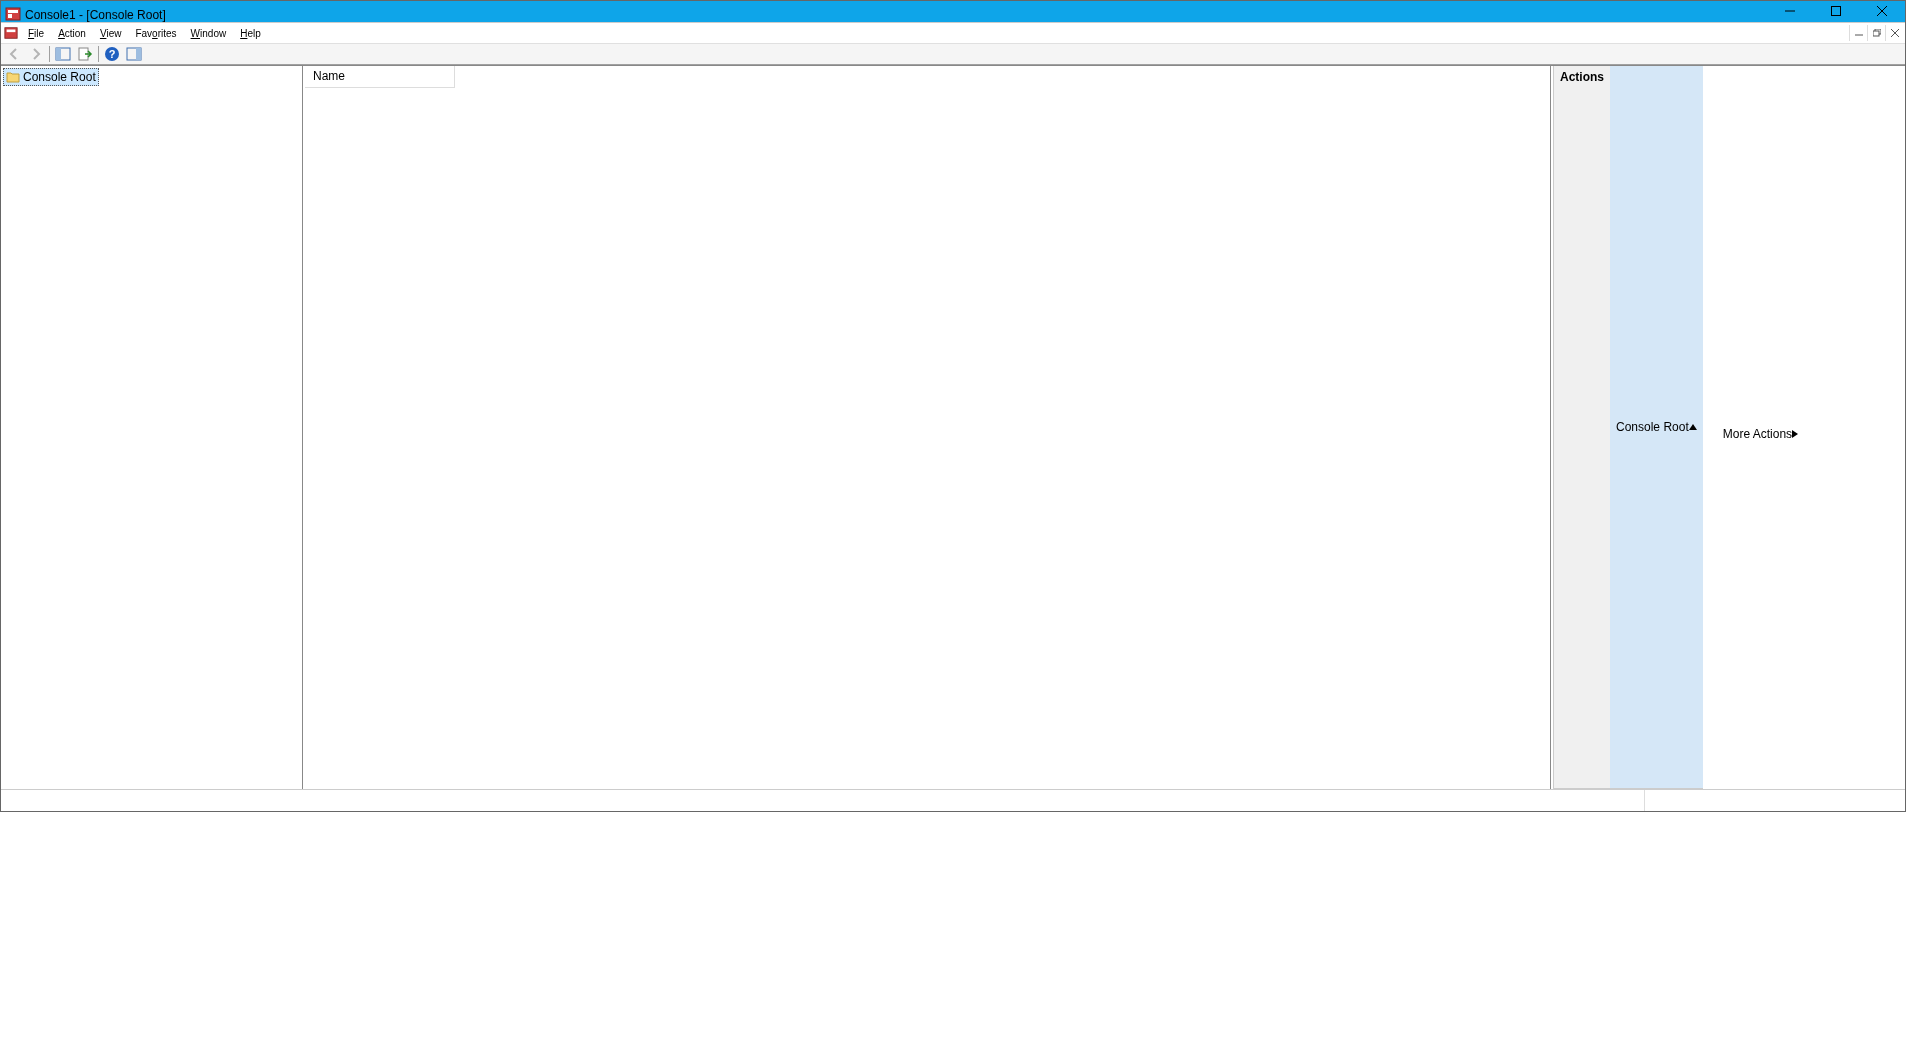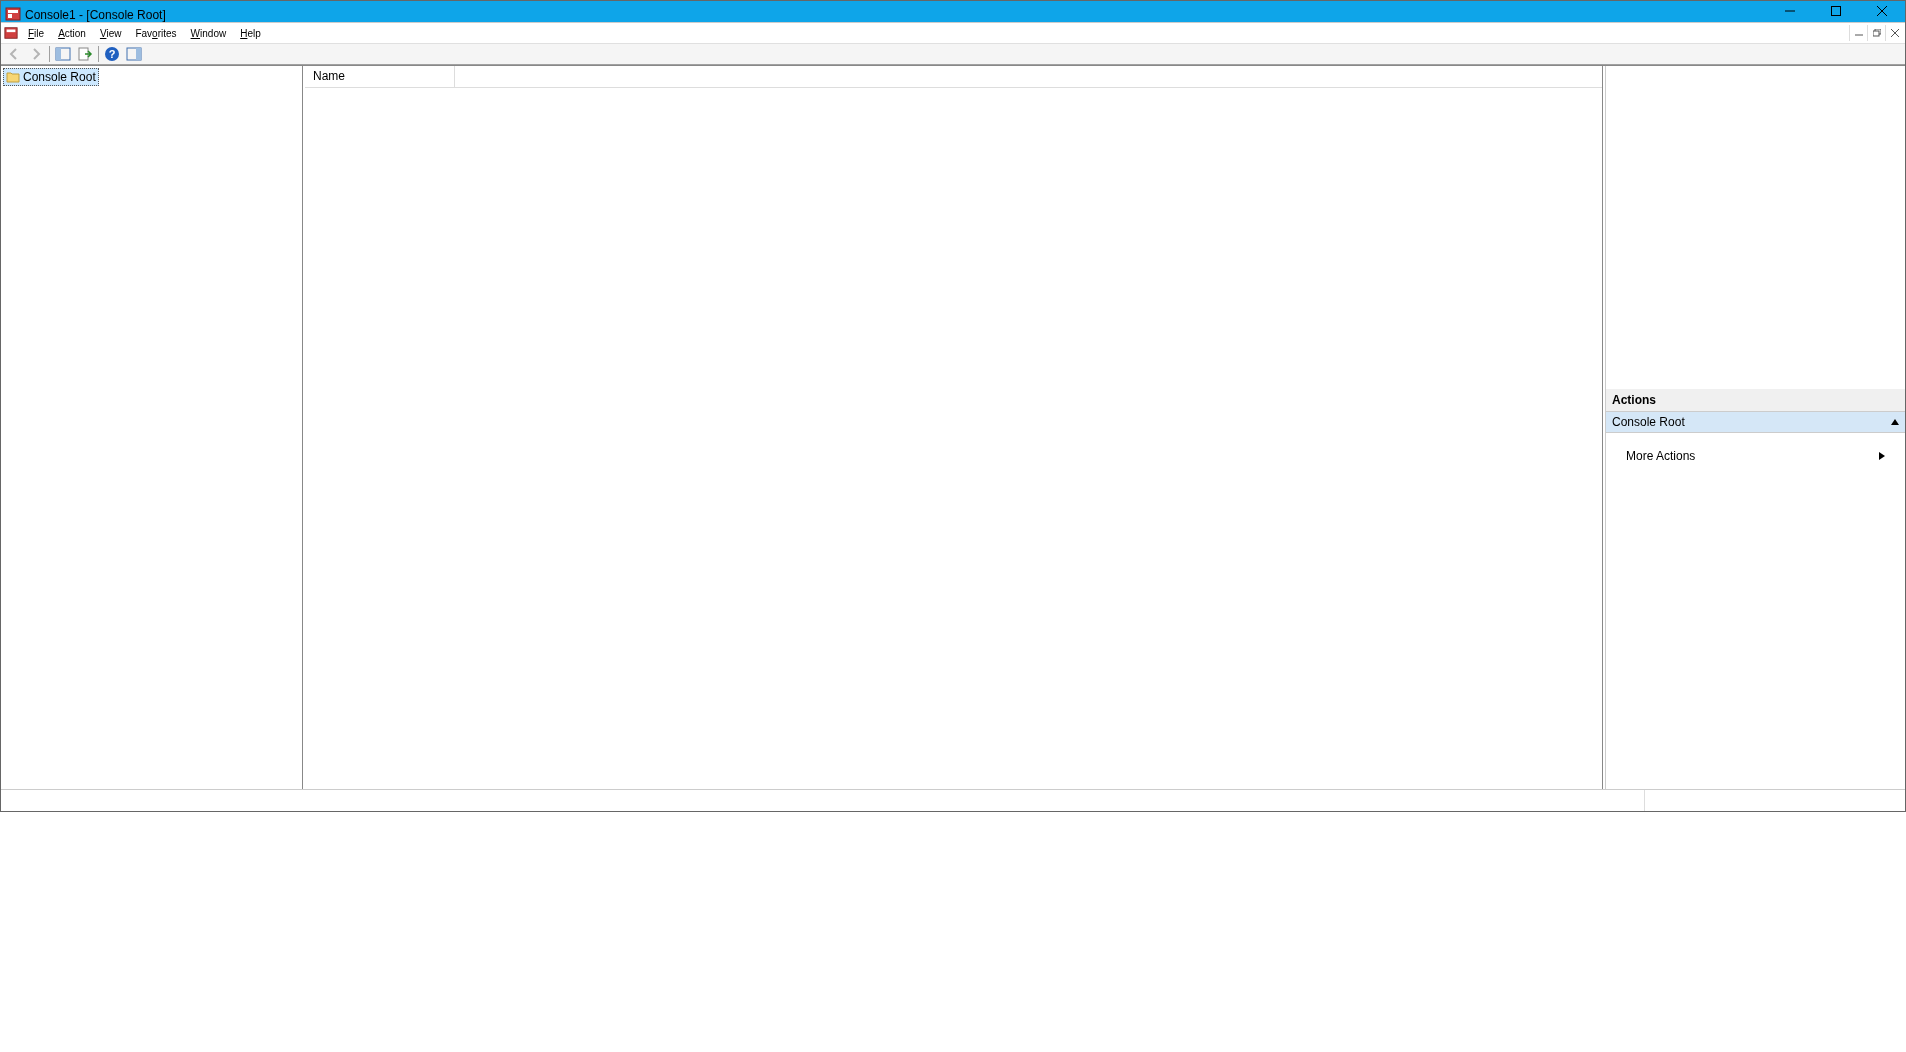--- a/index.html
+++ b/index.html
@@ -30,26 +30,26 @@
   .tb-sep { width: 1px; height: 16px; background: #a0a0a0; margin: 0 2px; }
   .tb-btn svg { width: 16px; height: 16px; }
 
   
   .body { flex: 1; display: flex; min-height: 0; border-top: 1px solid #888;}
   .tree-pane { width: 302px; background: #fff; border-right: 1px solid #888; padding: 2px; }
   .tree-item { display: flex; align-items: center; padding: 1px 2px; background: #cce8ff; border: 1px dotted #555; width: fit-content; min-width:75px;}
   .tree-item .folder-icon { width: 14px; height: 14px; margin-right: 3px; }
   .tree-item span { font-size: 12px; }
 
-  .list-pane { flex: 1; background: #fff; border-right: 1px solid #888; display:flex; flex-direction:column; margin-left:2px;}
+  .list-pane { flex: 1; background: #fff; border-right: 1px solid #888; display:flex; flex-direction:row; margin-left:2px;}
   .list-header { display: flex; height: 22px; border-bottom: 1px solid #ddd; }
   .col-header { padding: 3px 8px; border-right: 1px solid #ddd; font-size: 12px; background:#fff; width:150px;}
   .empty-msg { text-align: center; font-size: 12px; color: #000; margin-top: 14px; }
 
-  .actions-pane { width: 300px; background: #fff; display:flex; flex-direction:column; margin-left:2px; border-left:1px solid #ccc;justify-content:center;}
+  .actions-pane { width: 352px; background: #fff; display:flex; margin-left:2px; border-left:1px solid #ccc;}
   .actions-header { font-weight: 600; font-size: 12px; padding: 4px 6px; background: #f0f0f0; border-bottom: 1px solid #ccc; }
   .actions-section { background: #d5e7f7; padding: 3px 6px; font-size: 12px; display:flex; justify-content:space-between; align-items:center; border-bottom:1px solid #ccc;}
   .actions-link { padding: 4px 20px; font-size: 12px; display:flex; justify-content:space-between; align-items:center;margin-top:12px;}
   .tri-up { width:0; height:0; border-left:4px solid transparent; border-right:4px solid transparent; border-bottom:6px solid #000;}
   .tri-right { width:0; height:0; border-top:4px solid transparent; border-bottom:4px solid transparent; border-left:6px solid #000;}
 
   
   .statusbar { height: 22px; border-top: 1px solid #ccc; display:flex; align-items:center;}
   .status-cell { flex:1; border-right:1px solid #ddd; height:100%;}
   .status-cell:last-child { flex:0 0 260px; border-right:none;}

